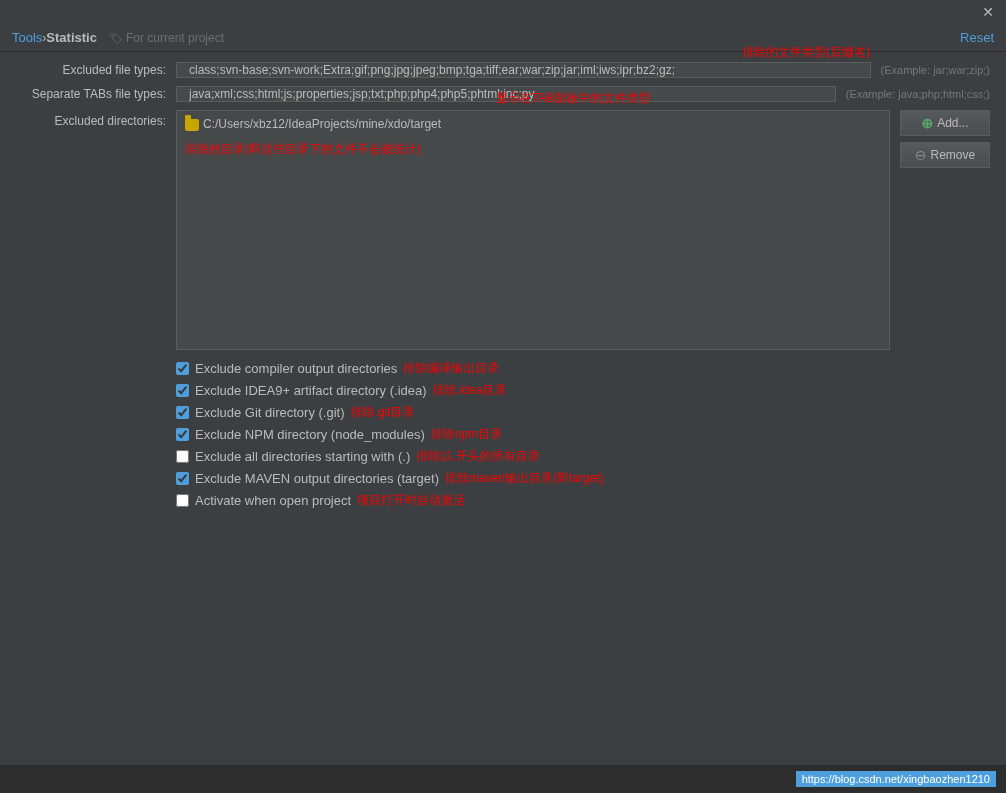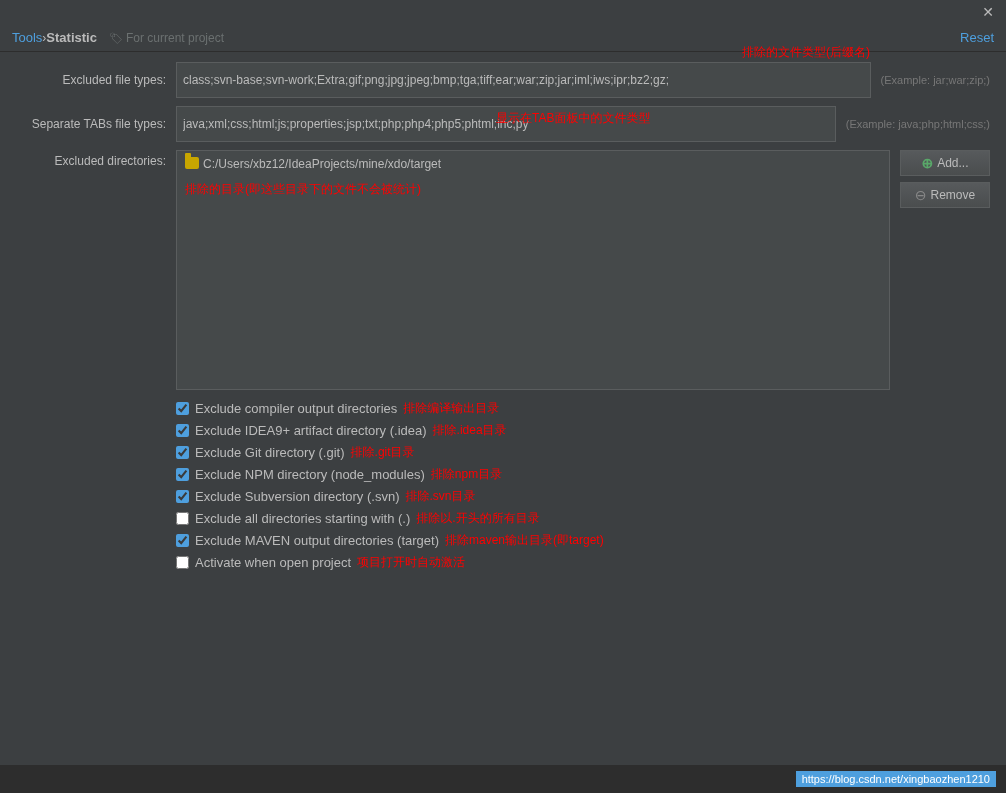--- a/index.html
+++ b/index.html
@@ -100,23 +100,23 @@
       color: #bbbbbb;
       font-size: 12px;
       flex-shrink: 0;
     }
 
     .form-input {
       flex: 1;
       background-color: #45494a;
       border: 1px solid #5a5d5e;
       color: #bbbbbb;
-      padding: 3px 6px;
-      font-size: 12px;
-      height: 36px;
+      padding: 3px 12px;
+      font-size: 12px;
+      height: 16px;
       outline: none;
     }
 
     .form-hint {
       margin-left: 10px;
       color: #777;
       font-size: 11px;
       white-space: nowrap;
     }
 
@@ -140,21 +140,21 @@
       flex: 1;
       background-color: #45494a;
       border: 1px solid #5a5d5e;
       min-height: 240px;
       padding: 4px;
       position: relative;
     }
 
     .dir-entry {
       display: flex;
-      align-items: flex-start;
+      align-items: flex-end;
       gap: 4px;
       padding: 2px 4px;
       color: #bbbbbb;
       font-size: 12px;
     }
 
     .dir-annotation {
       color: #ff0000;
       font-size: 12px;
       margin-top: 8px;
@@ -314,25 +314,20 @@
         <input type="checkbox" id="cb4" checked="" style="">
         <span class="checkbox-label">Exclude Git directory (.git)</span>
         <span class="checkbox-annotation">排除.git目录</span>
       </div>
       <div class="checkbox-row">
         <input type="checkbox" id="cb3" checked="" style="">
         <span class="checkbox-label">Exclude NPM directory (node_modules)</span>
         <span class="checkbox-annotation">排除npm目录</span>
       </div>
       <div class="checkbox-row">
-        <input type="checkbox" id="cb5" checked="" style="">
-        <span class="checkbox-label">Exclude Subversion directory (.svn)</span>
-        <span class="checkbox-annotation">排除.svn目录</span>
-      </div>
-      <div class="checkbox-row">
         <input type="checkbox" id="cb6" style="">
         <span class="checkbox-label">Exclude all directories starting with (.)</span>
         <span class="checkbox-annotation">排除以.开头的所有目录</span>
       </div>
       <div class="checkbox-row">
         <input type="checkbox" id="cb7" checked="" style="">
         <span class="checkbox-label">Exclude MAVEN output directories (target)</span>
         <span class="checkbox-annotation">排除maven输出目录(即target)</span>
       </div>
       <div class="checkbox-row">

